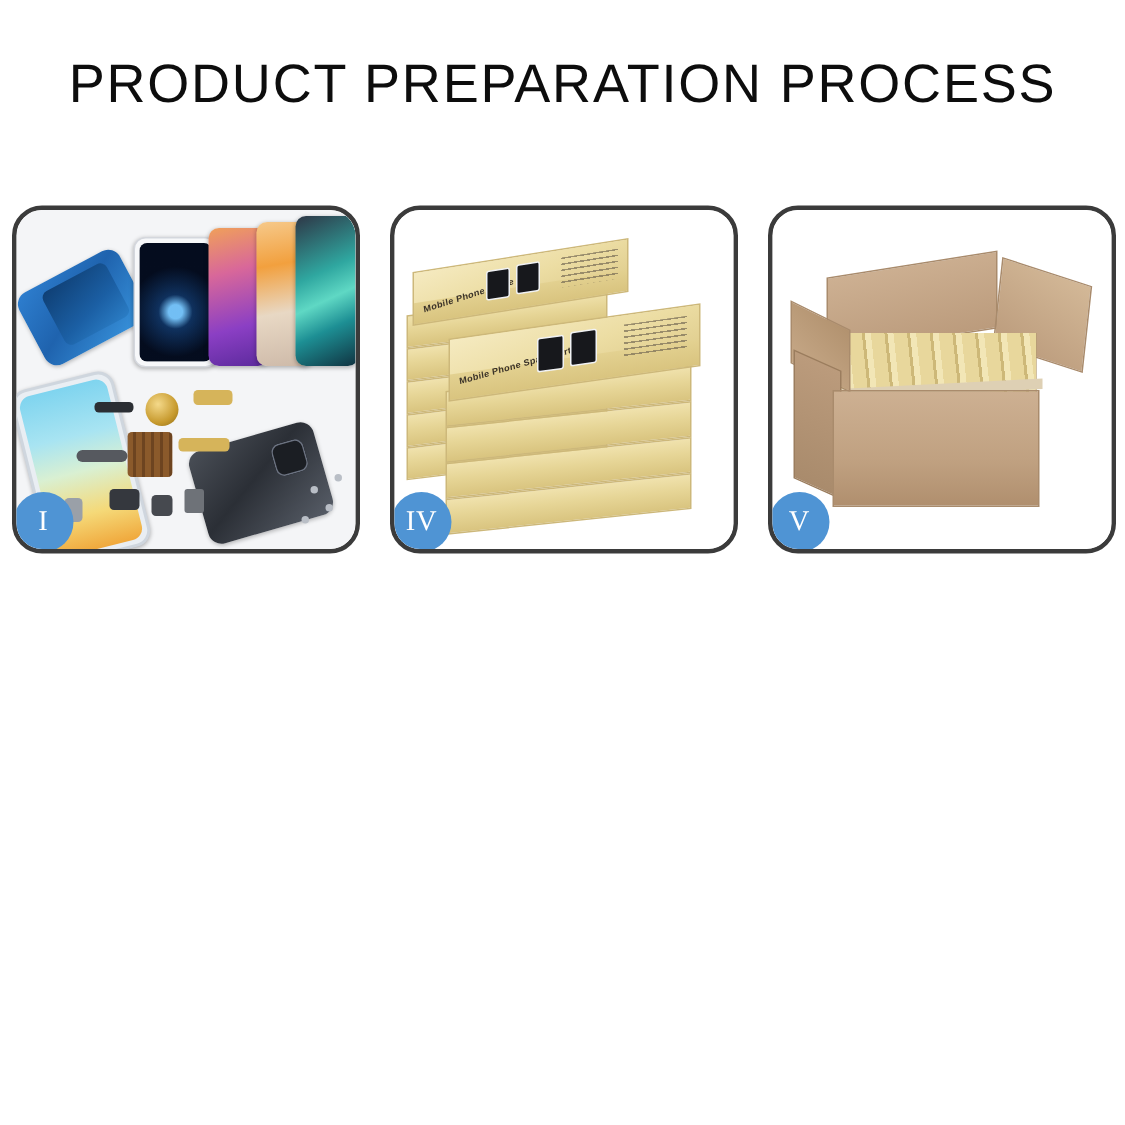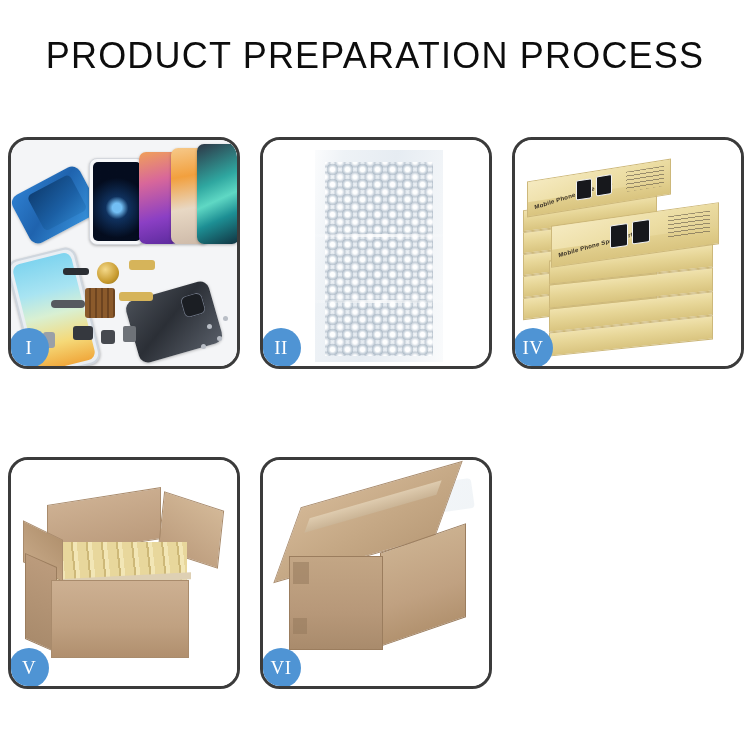--- a/index.html
+++ b/index.html
@@ -398,30 +398,20 @@
         <div class="part part-cam"></div>
         <div class="part part-sim"></div>
         <div class="scr" style="left:196px;top:184px"></div>
         <div class="scr" style="left:206px;top:196px"></div>
         <div class="scr" style="left:190px;top:204px"></div>
         <div class="scr" style="left:212px;top:176px"></div>
       </div>
       <div class="badge">I</div>
     </div>
 
-    <div class="panel">
-      <div class="panel-inner p2">
-        <div class="bubblebag">
-          <div class="bubbles"></div>
-          <div class="bag-seam" style="top:84px"></div>
-          <div class="bag-seam" style="top:150px"></div>
-        </div>
-      </div>
-      <div class="badge">II</div>
-    </div>
 
 
     <div class="panel">
       <div class="panel-inner p4">
 
         <div class="gbox" style="left:8px;  top:62px;  width:132px; height:20px; transform:skewY(-7deg);"></div>
         <div class="gbox" style="left:8px;  top:84px;  width:132px; height:20px; transform:skewY(-7deg);"></div>
         <div class="gbox" style="left:8px;  top:106px; width:132px; height:20px; transform:skewY(-7deg);"></div>
         <div class="gbox" style="left:8px;  top:128px; width:132px; height:20px; transform:skewY(-7deg);"></div>
         <div class="gbox" style="left:8px;  top:150px; width:132px; height:20px; transform:skewY(-7deg);"></div>
@@ -459,27 +449,15 @@
           <div class="c5-goods"></div>
         </div>
         <div class="c5-rim"></div>
         <div class="c5-flapLeft"></div>
         <div class="c5-left"></div>
         <div class="c5-front"></div>
       </div>
       <div class="badge">V</div>
     </div>
 
-    <div class="panel">
-      <div class="panel-inner p6">
-        <div class="c6-wrap"></div>
-        <div class="c6-top"></div>
-        <div class="c6-tape"></div>
-        <div class="c6-side"></div>
-        <div class="c6-front"></div>
-        <div class="c6-tab1"></div>
-        <div class="c6-tab2"></div>
-      </div>
-      <div class="badge">VI</div>
-    </div>
 
   </div>
 </div>
 
 </body></html>

